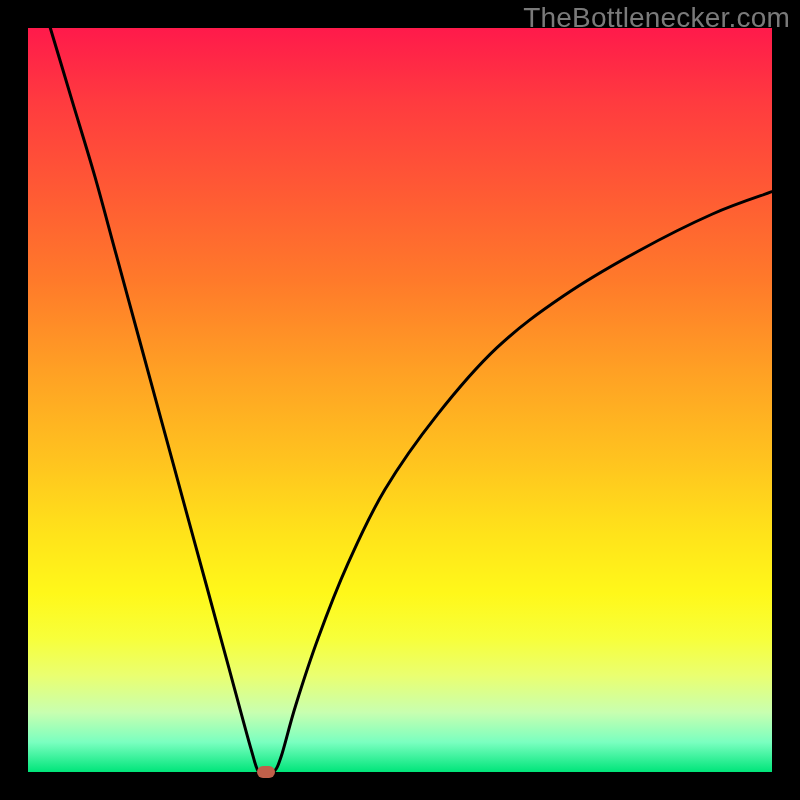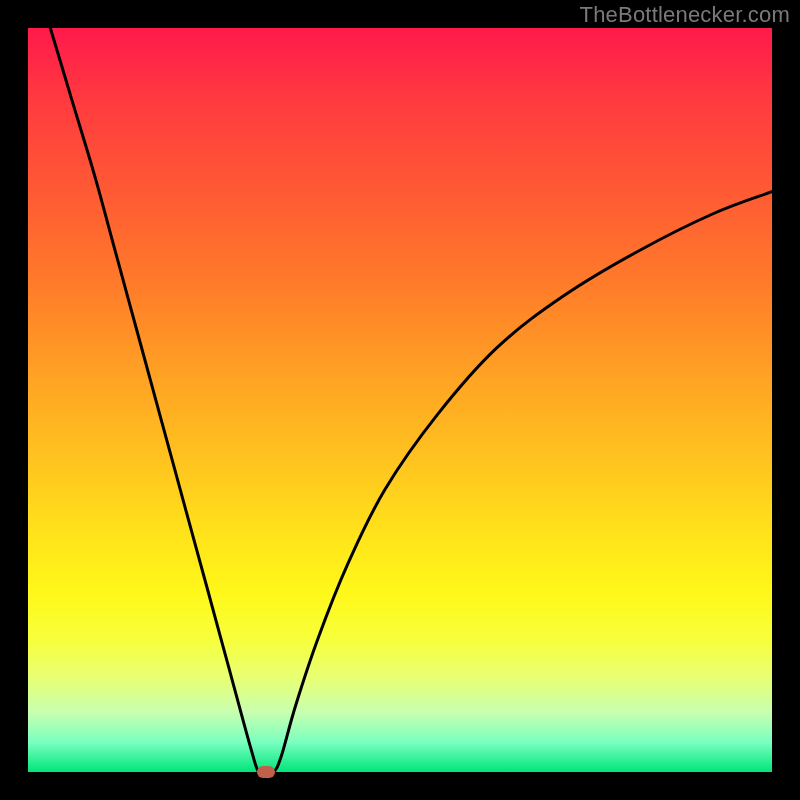--- a/index.html
+++ b/index.html
@@ -39,21 +39,21 @@
       #c8ffb0 92%,
       #7affc0 96%,
       #00e57a 100%
     );
   }
   .watermark {
     position: absolute;
     top: 2px;
     right: 10px;
     font-family: Arial, Helvetica, sans-serif;
-    font-size: 22px;
+    font-size: 28px;
     color: #7a7a7a;
     letter-spacing: 0.2px;
     user-select: none;
   }
   svg.curve {
     position: absolute;
     left: 0;
     top: 0;
     width: 744px;
     height: 744px;

